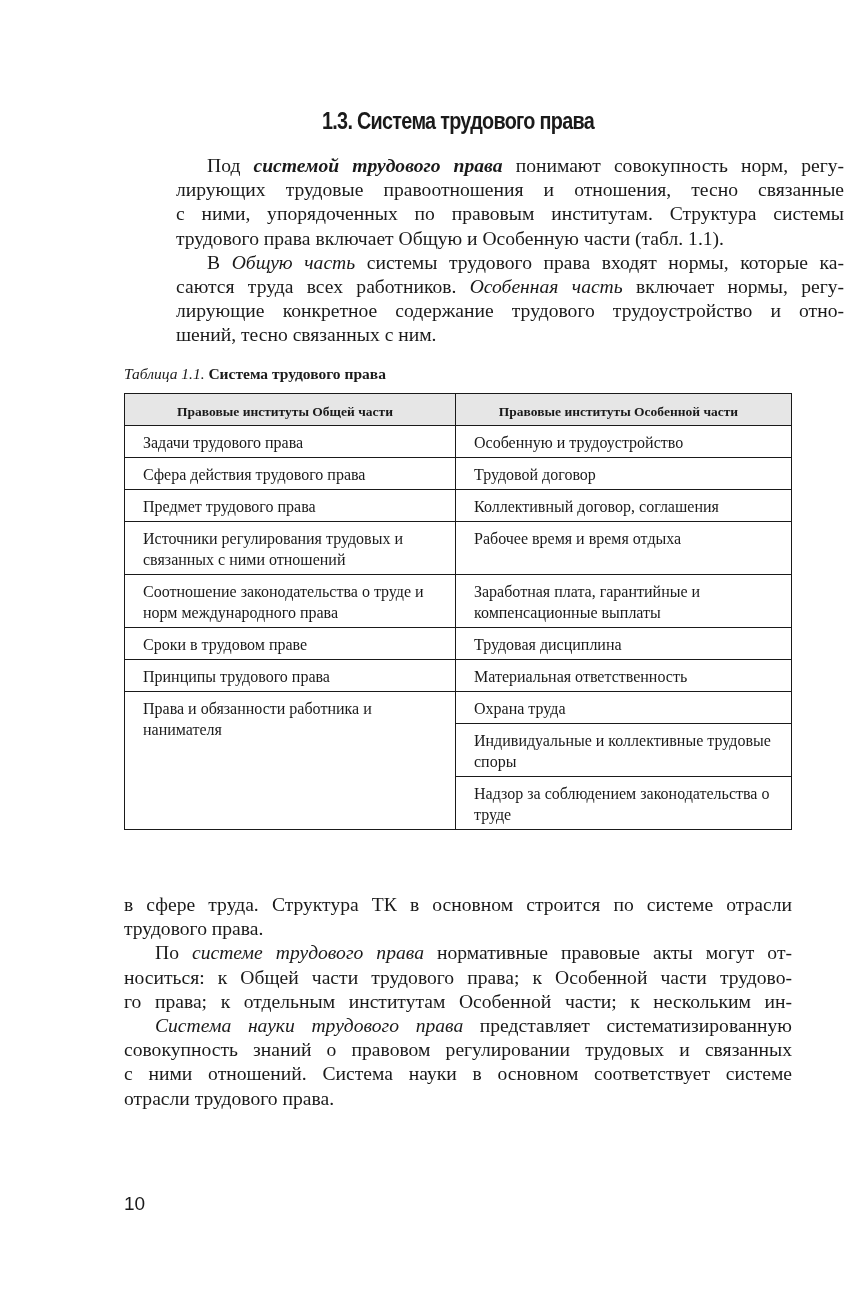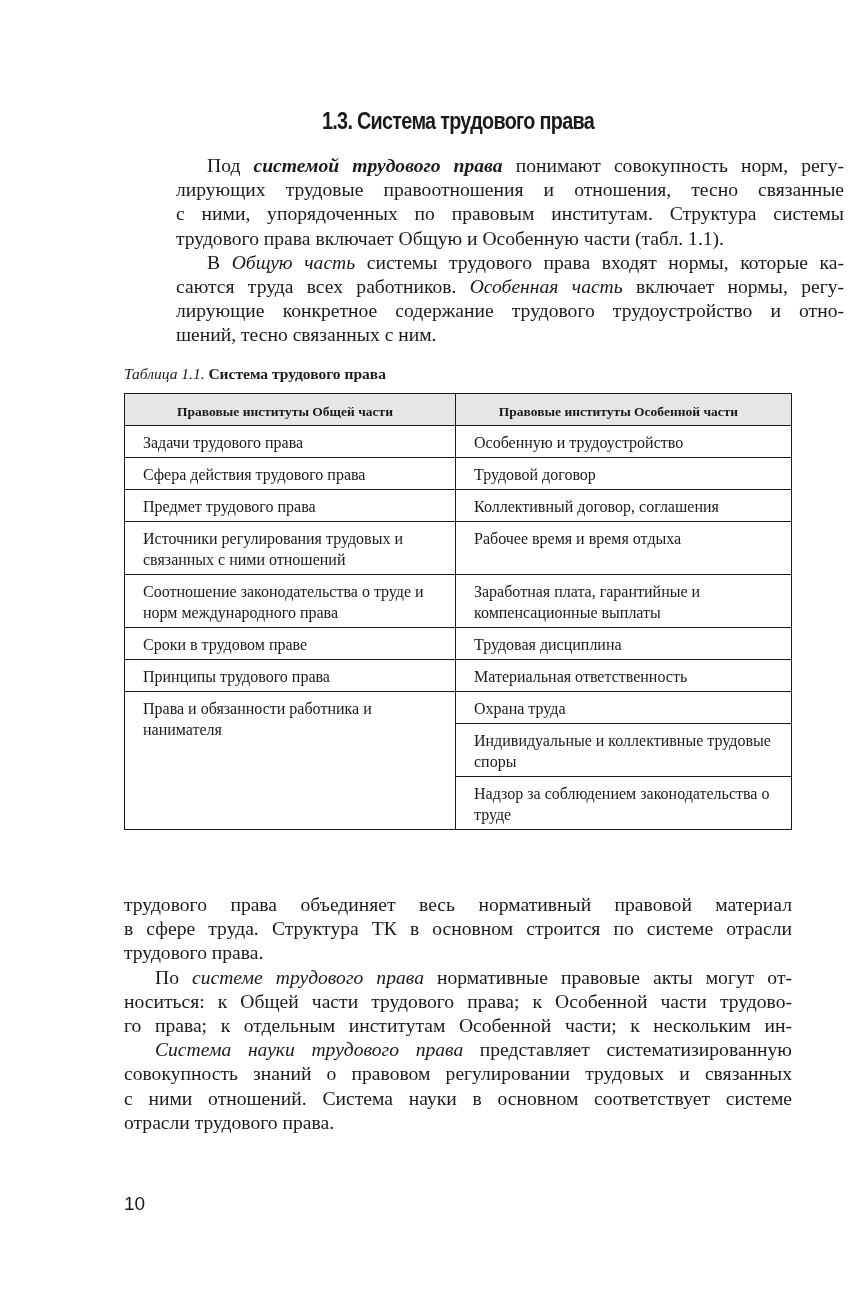--- a/index.html
+++ b/index.html
@@ -94,21 +94,20 @@
       <td>Индивидуальные и коллективные трудовые споры</td>
     </tr>
     <tr>
       <td>Надзор за соблюдением законодательства о труде</td>
     </tr>
   </tbody>
     </table>
 
   <div class="block2">
     <p class="para">
-      <span class="line">трудового права объединяет весь нормативный правовой материал</span>
       <span class="line">в сфере труда. Структура ТК в основном строится по системе отрасли</span>
       <span class="line last">трудового права.</span>
     </p>
     <p class="para">
       <span class="line indent"><span>По </span><em>системе трудового права</em><span> нормативные правовые акты могут от-</span></span>
       <span class="line">носиться: к Общей части трудового права; к Особенной части трудово-</span>
       <span class="line">го права; к отдельным институтам Особенной части; к нескольким ин-</span>
     </p>
     <p class="para">
       <span class="line indent"><em>Система науки трудового права</em><span> представляет систематизированную</span></span>

